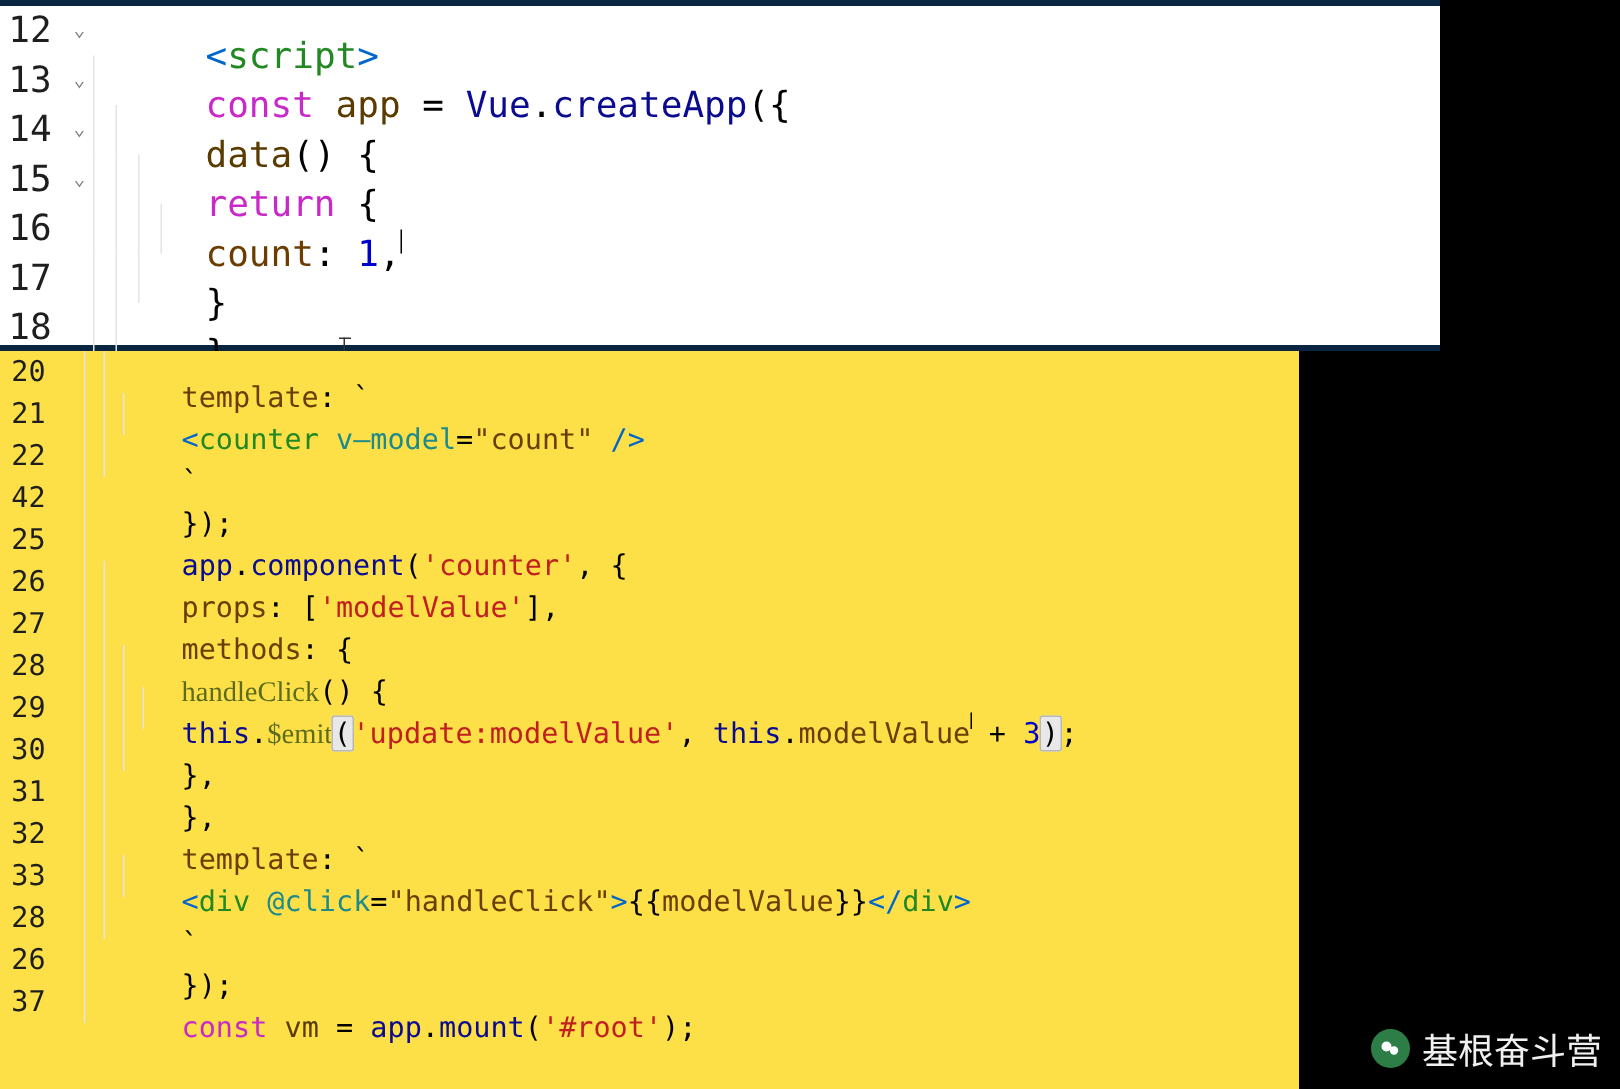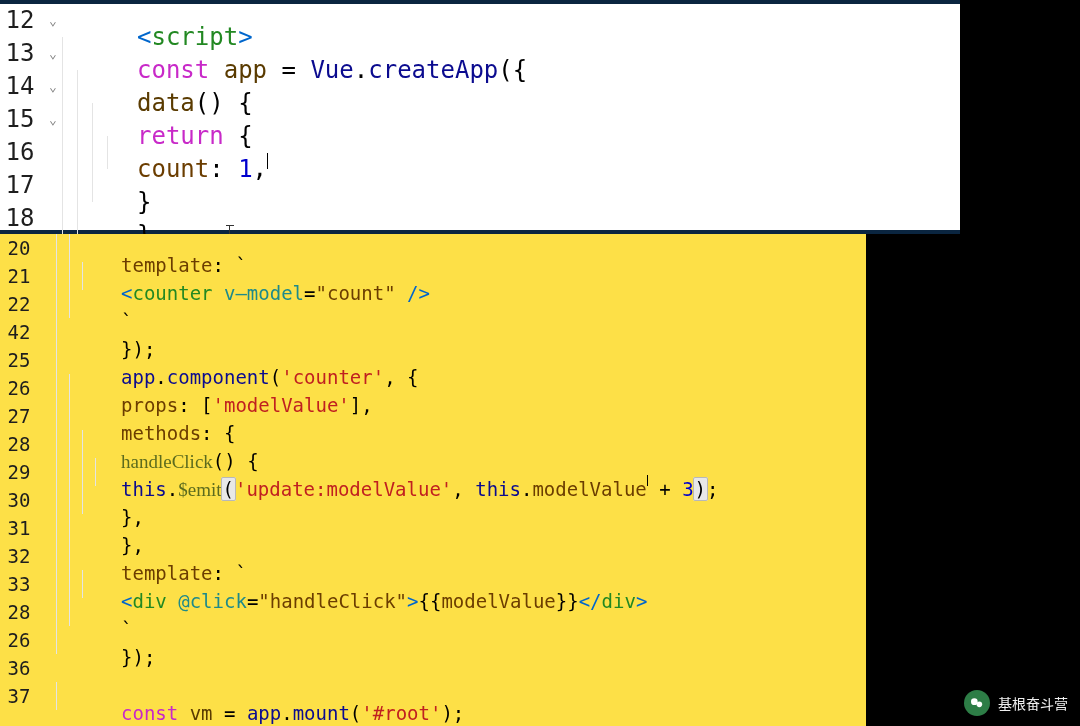--- a/index.html
+++ b/index.html
@@ -69,21 +69,21 @@
   }
   .ibeam .cap-t { top:0; } .ibeam .cap-b { bottom:0; }
   .bracket-hl {
     background:#e8e8e8; border:1px solid #b8b8b8; border-radius:2px;
     padding:0 1px; margin:0 -1px;
   }
   .watermark {
     position:absolute; right:12px; bottom:10px;
     display:flex; align-items:center; gap:8px;
     color:#f0f0f0; font-family: "PingFang SC","Noto Sans CJK SC",sans-serif;
-    font-size:14px;
+    font-size:24px;
   }
   .watermark-icon {
     width:26px; height:26px; border-radius:50%;
     background:#2d7d46; display:flex; align-items:center; justify-content:center;
   }
   .watermark-icon svg { width:16px; height:16px; }
 </style>
 </head>
 <body>
 
@@ -108,21 +108,20 @@
       <div class="line"><span class="ln">26</span><span class="fold"></span><span class="guide-cell on"></span><span class="guide-cell on"></span><span class="guide-cell"></span><span class="guide-cell"></span><span class="guide-cell"></span><span class="code"><span class="tk-plain"></span><span class="tk-plain"></span><span class="tk-brown">props</span><span class="tk-punct">: [</span><span class="tk-str">'modelValue'</span><span class="tk-punct">],</span></span></div>
       <div class="line"><span class="ln">27</span><span class="fold"></span><span class="guide-cell on"></span><span class="guide-cell on"></span><span class="guide-cell"></span><span class="guide-cell"></span><span class="guide-cell"></span><span class="code"><span class="tk-plain"></span><span class="tk-plain"></span><span class="tk-brown">methods</span><span class="tk-punct">: {</span></span></div>
       <div class="line"><span class="ln">28</span><span class="fold"></span><span class="guide-cell on"></span><span class="guide-cell on"></span><span class="guide-cell on"></span><span class="guide-cell"></span><span class="guide-cell"></span><span class="code"><span class="tk-plain"></span><span class="tk-plain"></span><span class="tk-olive">handleClick</span><span class="tk-punct">() {</span></span></div>
       <div class="line"><span class="ln">29</span><span class="fold"></span><span class="guide-cell on"></span><span class="guide-cell on"></span><span class="guide-cell on"></span><span class="guide-cell on"></span><span class="guide-cell"></span><span class="code"><span class="tk-plain"></span><span class="tk-plain"></span><span class="tk-obj">this</span><span class="tk-punct">.</span><span class="tk-olive">$emit</span><span class="tk-punct bracket-hl">(</span><span class="tk-str">'update:modelValue'</span><span class="tk-punct">, </span><span class="tk-obj">this</span><span class="tk-punct">.</span><span class="tk-brown">modelValue</span><span class="caret"></span><span class="tk-punct"> + </span><span class="tk-num">3</span><span class="tk-punct bracket-hl">)</span><span class="tk-punct">;</span></span></div>
       <div class="line"><span class="ln">30</span><span class="fold"></span><span class="guide-cell on"></span><span class="guide-cell on"></span><span class="guide-cell on"></span><span class="guide-cell"></span><span class="guide-cell"></span><span class="code"><span class="tk-plain"></span><span class="tk-plain"></span><span class="tk-punct">},</span></span></div>
       <div class="line"><span class="ln">31</span><span class="fold"></span><span class="guide-cell on"></span><span class="guide-cell on"></span><span class="guide-cell"></span><span class="guide-cell"></span><span class="guide-cell"></span><span class="code"><span class="tk-plain"></span><span class="tk-plain"></span><span class="tk-punct">},</span></span></div>
       <div class="line"><span class="ln">32</span><span class="fold"></span><span class="guide-cell on"></span><span class="guide-cell on"></span><span class="guide-cell"></span><span class="guide-cell"></span><span class="guide-cell"></span><span class="code"><span class="tk-plain"></span><span class="tk-plain"></span><span class="tk-brown">template</span><span class="tk-punct">: `</span></span></div>
       <div class="line"><span class="ln">33</span><span class="fold"></span><span class="guide-cell on"></span><span class="guide-cell on"></span><span class="guide-cell on"></span><span class="guide-cell"></span><span class="guide-cell"></span><span class="code"><span class="tk-plain"></span><span class="tk-plain"></span><span class="tk-tag">&lt;</span><span class="tk-green">div</span><span class="tk-plain"> </span><span class="tk-teal">@click</span><span class="tk-punct">=</span><span class="tk-brown">"handleClick"</span><span class="tk-tag">&gt;</span><span class="tk-punct">{{</span><span class="tk-brown">modelValue</span><span class="tk-punct">}}</span><span class="tk-tag">&lt;/</span><span class="tk-green">div</span><span class="tk-tag">&gt;</span></span></div>
       <div class="line"><span class="ln">28</span><span class="fold"></span><span class="guide-cell on"></span><span class="guide-cell on"></span><span class="guide-cell"></span><span class="guide-cell"></span><span class="guide-cell"></span><span class="code"><span class="tk-plain"></span><span class="tk-plain"></span><span class="tk-punct">`</span></span></div>
       <div class="line"><span class="ln">26</span><span class="fold"></span><span class="guide-cell on"></span><span class="guide-cell"></span><span class="guide-cell"></span><span class="guide-cell"></span><span class="guide-cell"></span><span class="code"><span class="tk-plain"></span><span class="tk-plain"></span><span class="tk-punct">});</span></span></div>
-      <div class="line"><span class="ln">36</span><span class="fold"></span><span class="guide-cell"></span><span class="guide-cell"></span><span class="guide-cell"></span><span class="guide-cell"></span><span class="guide-cell"></span><span class="code"><span class="tk-plain"></span><span class="tk-plain"></span></span></div>
       <div class="line"><span class="ln">37</span><span class="fold"></span><span class="guide-cell on"></span><span class="guide-cell"></span><span class="guide-cell"></span><span class="guide-cell"></span><span class="guide-cell"></span><span class="code"><span class="tk-plain"></span><span class="tk-plain"></span><span class="tk-kw">const</span><span class="tk-plain"> </span><span class="tk-decl">vm</span><span class="tk-plain"> = </span><span class="tk-obj">app</span><span class="tk-punct">.</span><span class="tk-prop">mount</span><span class="tk-punct">(</span><span class="tk-str">'#root'</span><span class="tk-punct">);</span></span></div>
     </div>
 
   <div class="watermark">
     <span class="watermark-icon">
       <svg viewBox="0 0 24 24" fill="#fff">
           <circle cx="8" cy="10" r="5"></circle>
           <circle cx="15.5" cy="14" r="4.2"></circle>
         </svg>
     </span>

